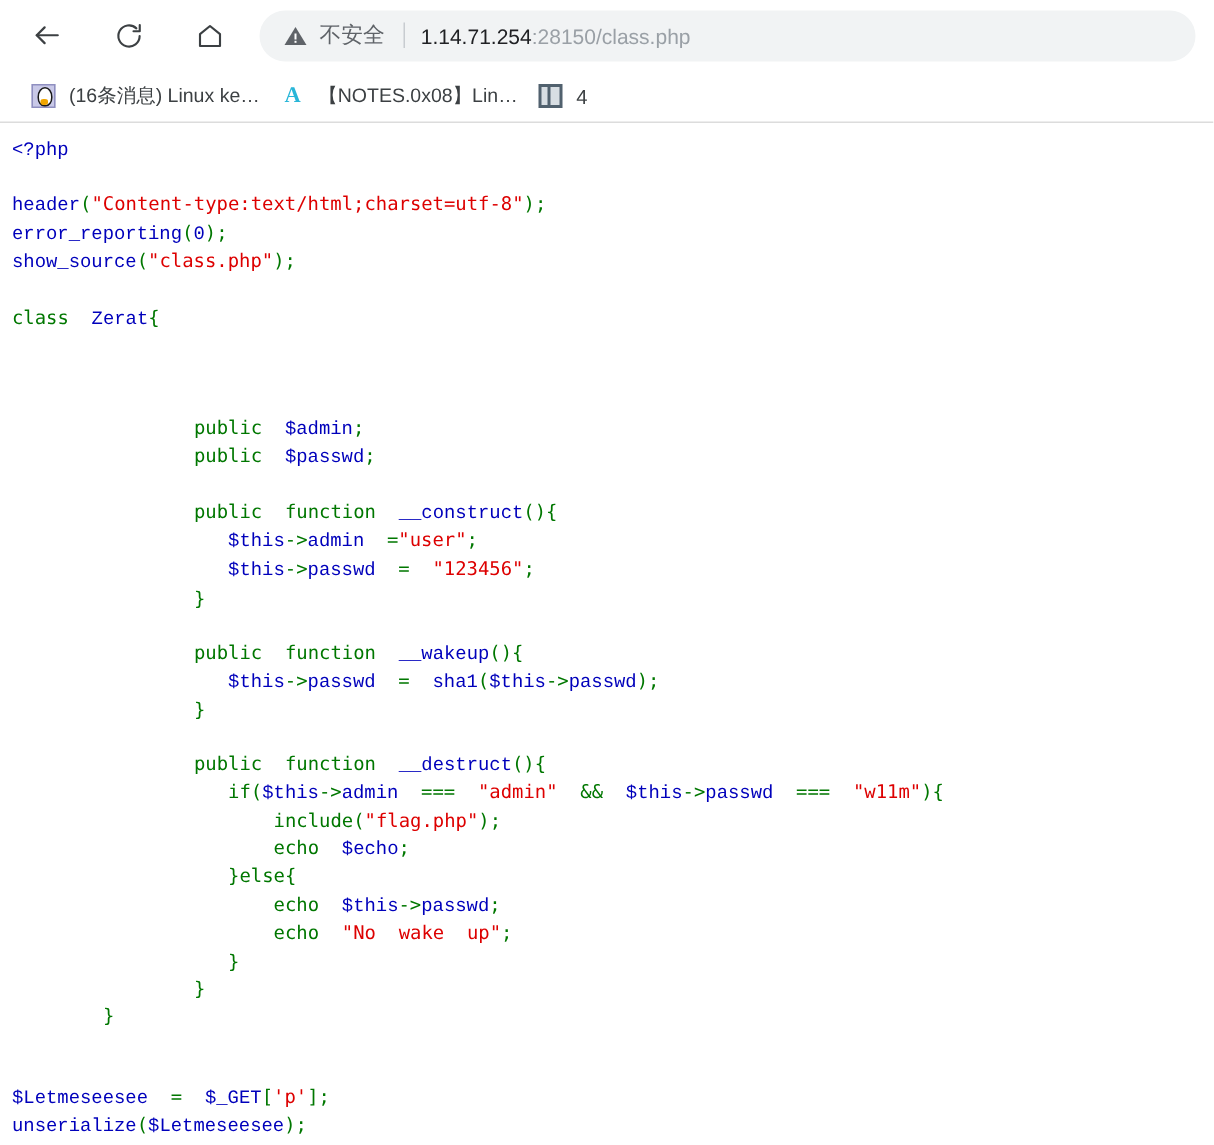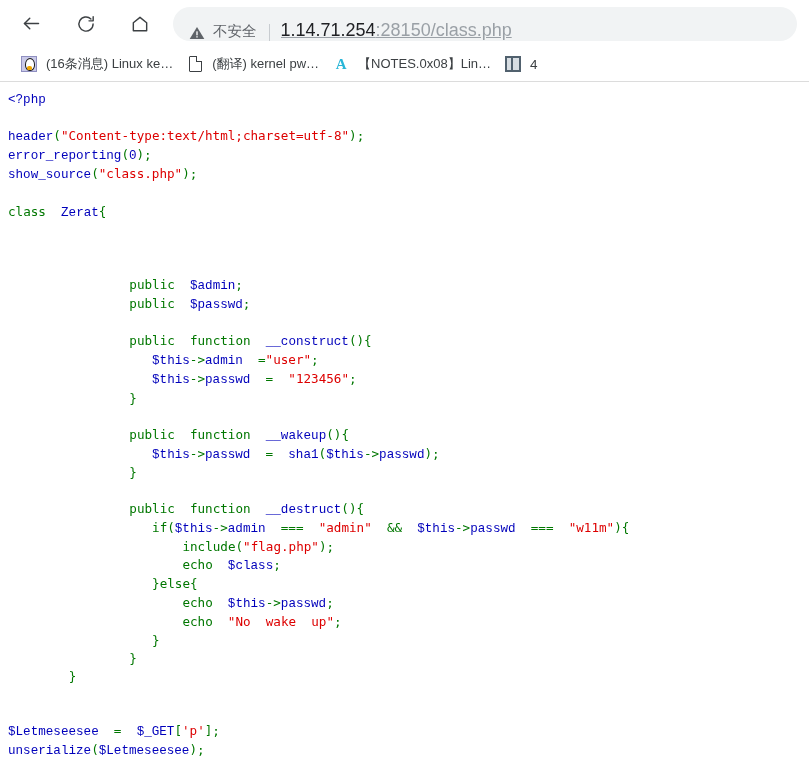--- a/index.html
+++ b/index.html
@@ -42,21 +42,21 @@
   .nav-gap-a { margin-right: 21px; }
   .nav-gap-b { margin-right: 20px; }
   .nav-gap-c { margin-right: 16px; }
 
   .omnibox {
     flex: 1 1 auto;
     height: 34px;
     background: #f1f3f4;
     border-radius: 17px;
     display: flex;
-    align-items: flex-end;
+    align-items: center;
     padding: 0 16px 0 16px;
     cursor: text;
     min-width: 0;
   }
 
   .warn-icon {
     flex: 0 0 auto;
     margin-right: 8px;
     display: flex;
     align-items: center;
@@ -71,27 +71,26 @@
 
   .omni-sep {
     width: 1px;
     height: 17px;
     background: #c8ccd0;
     margin: 0 11px 0 12px;
     flex: 0 0 auto;
   }
 
   .url-text {
-    font-size: 18px;
+    font-size: 14px;
     color: #9aa0a6;
     white-space: nowrap;
     overflow: hidden;
     text-overflow: ellipsis;
     min-width: 0;
-    text-decoration: underline;
   }
   .url-host { color: #202124; }
 
   
   .bookmarks-bar {
     display: flex;
     align-items: center;
     height: 34px;
     padding: 0 0 0 14px;
     overflow: hidden;
@@ -301,26 +300,20 @@
 
   <div class="bookmarks-bar">
 
     <div class="bookmark">
       <span class="bm-icon">
         <span class="fav-tux"></span>
       </span>
       <span class="bm-label">(16条消息) Linux ke…</span>
     </div>
 
-    <div class="bookmark">
-      <span class="bm-icon">
-        <span class="fav-doc"></span>
-      </span>
-      <span class="bm-label">(翻译) kernel pw…</span>
-    </div>
 
     <div class="bookmark">
       <span class="bm-icon">
         <span class="fav-notes">A</span>
       </span>
       <span class="bm-label">【NOTES.0x08】Lin…</span>
     </div>
 
 
     <div class="bookmark">
@@ -352,21 +345,21 @@
                    <span class="c-default">$this</span><span class="c-keyword">-&gt;</span><span class="c-default">passwd</span><span class="c-keyword">  =  </span><span class="c-string">"123456"</span><span class="c-keyword">;</span>
                 <span class="c-keyword">}</span>
 
                 <span class="c-keyword">public</span><span class="c-default">  </span><span class="c-keyword">function</span><span class="c-default">  </span><span class="c-default">__wakeup</span><span class="c-keyword">(){</span>
                    <span class="c-default">$this</span><span class="c-keyword">-&gt;</span><span class="c-default">passwd</span><span class="c-keyword">  =  </span><span class="c-default">sha1</span><span class="c-keyword">(</span><span class="c-default">$this</span><span class="c-keyword">-&gt;</span><span class="c-default">passwd</span><span class="c-keyword">);</span>
                 <span class="c-keyword">}</span>
 
                 <span class="c-keyword">public</span><span class="c-default">  </span><span class="c-keyword">function</span><span class="c-default">  </span><span class="c-default">__destruct</span><span class="c-keyword">(){</span>
                    <span class="c-keyword">if(</span><span class="c-default">$this</span><span class="c-keyword">-&gt;</span><span class="c-default">admin</span><span class="c-keyword">  ===  </span><span class="c-string">"admin"</span><span class="c-keyword">  &amp;&amp;  </span><span class="c-default">$this</span><span class="c-keyword">-&gt;</span><span class="c-default">passwd</span><span class="c-keyword">  ===  </span><span class="c-string">"w11m"</span><span class="c-keyword">){</span>
                        <span class="c-keyword">include</span><span class="c-keyword">(</span><span class="c-string">"flag.php"</span><span class="c-keyword">);</span>
-                       <span class="c-keyword">echo</span><span class="c-default">  </span><span class="c-default">$class</span><span class="c-keyword">;</span>
+                       <span class="c-keyword">echo</span><span class="c-default">  </span><span class="c-default">$echo</span><span class="c-keyword">;</span>
                    <span class="c-keyword">}else{</span>
                        <span class="c-keyword">echo</span><span class="c-default">  </span><span class="c-default">$this</span><span class="c-keyword">-&gt;</span><span class="c-default">passwd</span><span class="c-keyword">;</span>
                        <span class="c-keyword">echo</span><span class="c-default">  </span><span class="c-string">"No  wake  up"</span><span class="c-keyword">;</span>
                    <span class="c-keyword">}</span>
                 <span class="c-keyword">}</span>
         <span class="c-keyword">}</span>
 
 
 <span class="c-default">$Letmeseesee</span><span class="c-keyword">  =  </span><span class="c-default">$_GET</span><span class="c-keyword">[</span><span class="c-string">'p'</span><span class="c-keyword">];</span>
 <span class="c-default">unserialize</span><span class="c-keyword">(</span><span class="c-default">$Letmeseesee</span><span class="c-keyword">);</span>

